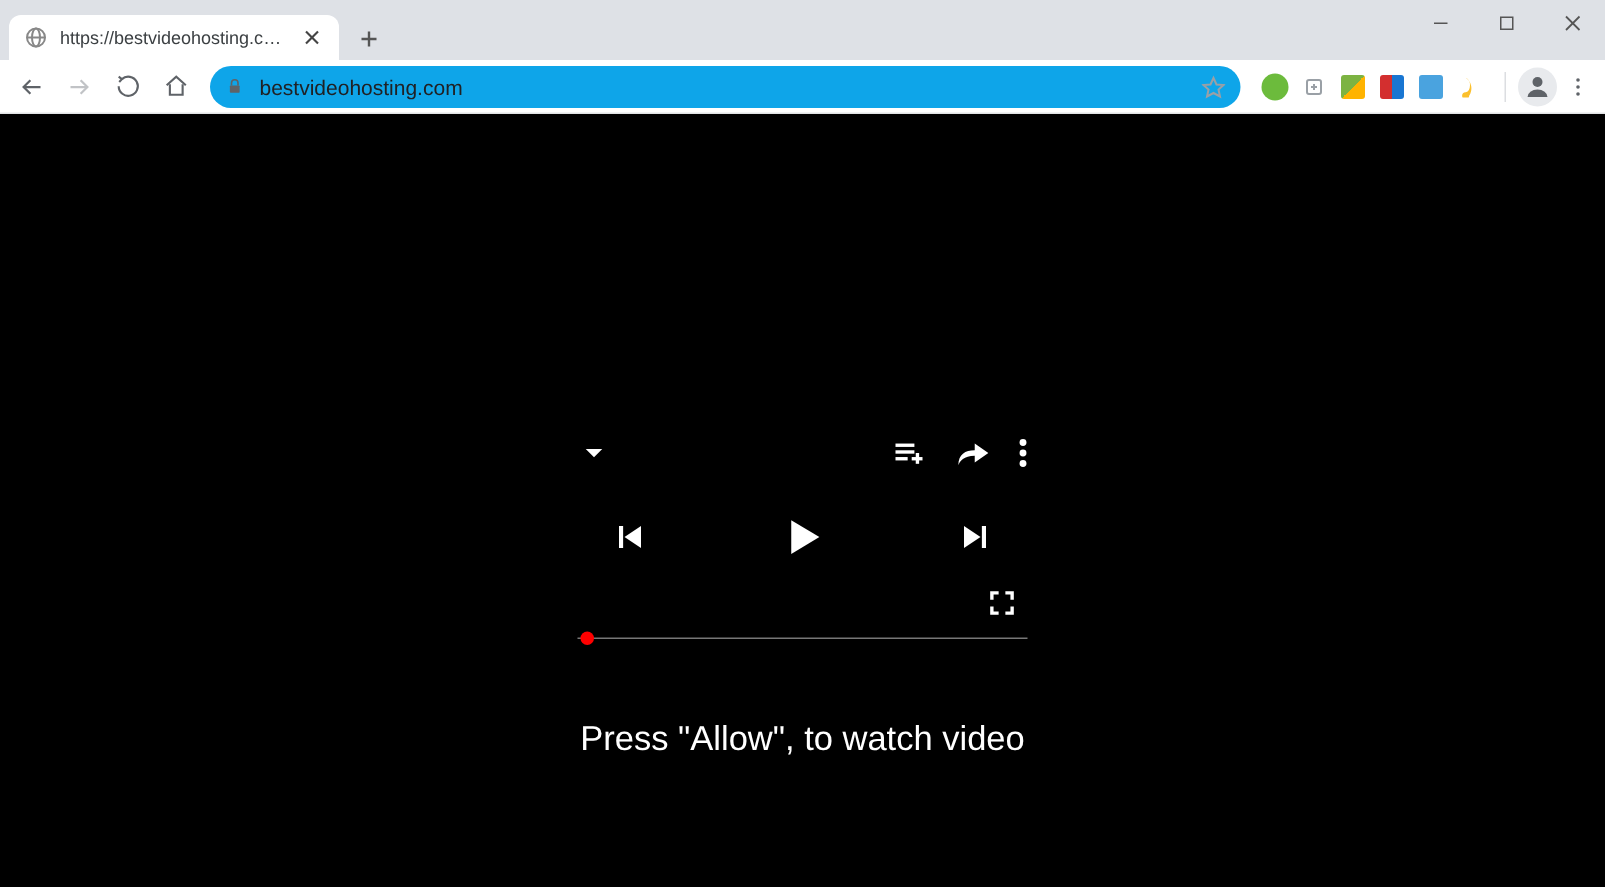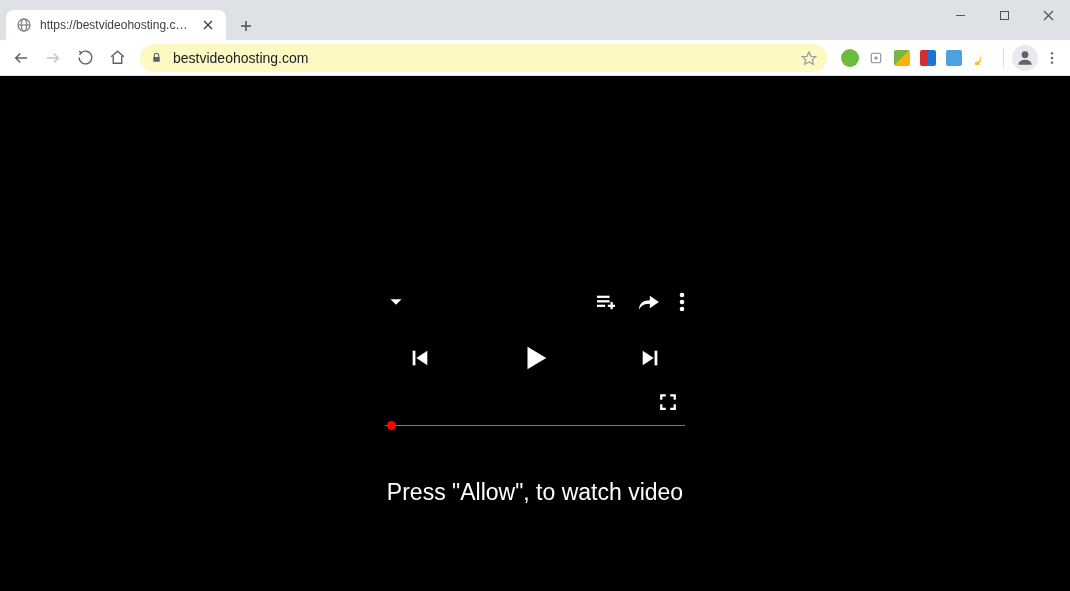--- a/index.html
+++ b/index.html
@@ -70,21 +70,21 @@
   .tbtn {
     width: 30px; height: 30px;
     display:flex; align-items:center; justify-content:center;
     color:#5f6368;
     border-radius: 50%;
   }
   .tbtn.disabled { color: #b7b9bc; }
   .omnibox {
     flex: 1;
     height: 28px;
-    background: #fef9c3;
+    background: #0ea5e9;
     border-radius: 14px;
     display:flex;
     align-items:center;
     padding: 0 10px;
     gap: 10px;
     margin: 0 6px;
   }
   .omnibox .lock { color:#5f6368; display:flex; align-items:center; }
   .omnibox .url { font-size: 14px; color:#202124; }
   .omnibox .spacer { flex:1; }

